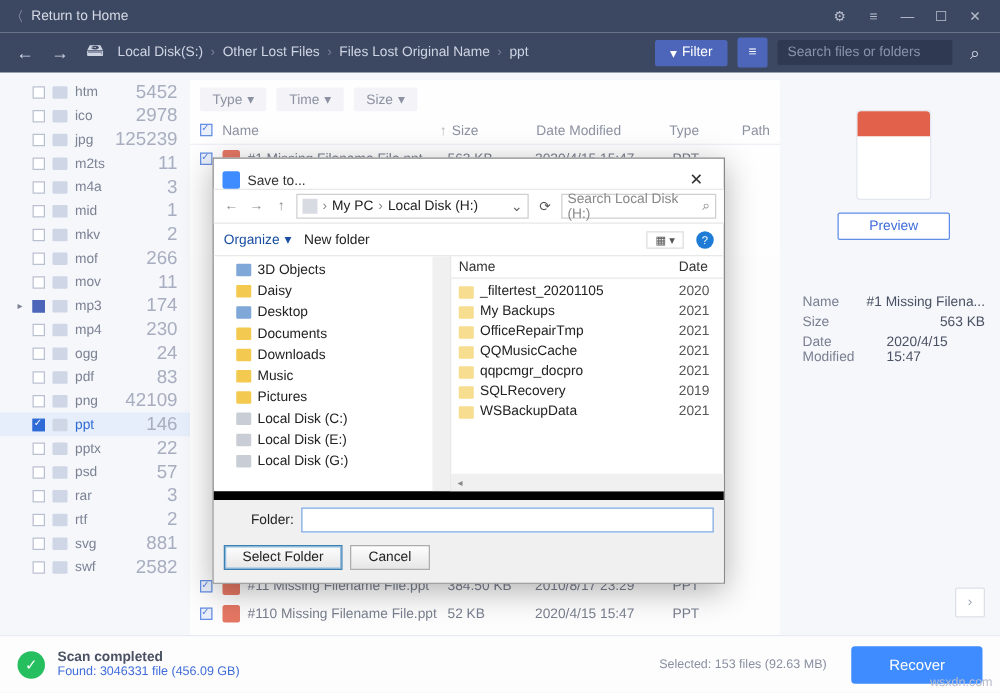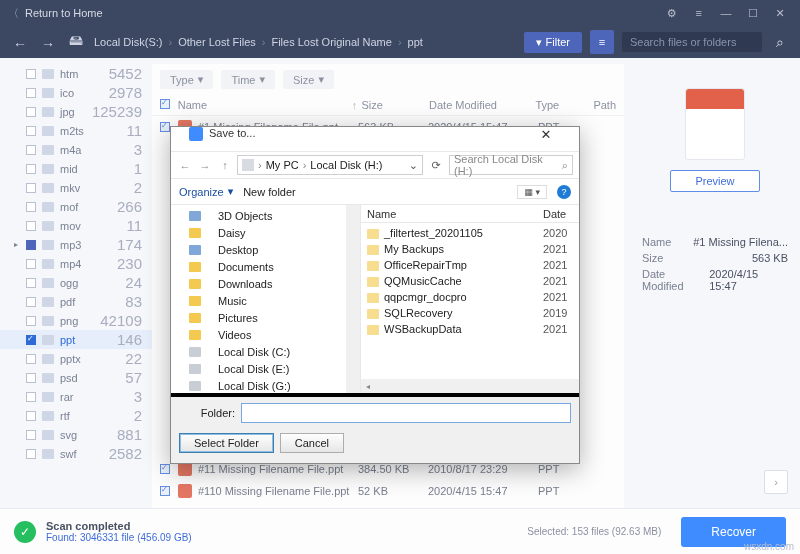--- a/index.html
+++ b/index.html
@@ -57,54 +57,54 @@
 .footer .ok{width:22px;height:22px;border-radius:50%;background:#26bf5f;display:flex;align-items:center;justify-content:center;color:#fff;font-size:12px}
 .footer .txt{flex:1}
 .footer .txt .t1{color:#4a5163;font-weight:600}
 .footer .txt .t2{color:#3e6cd8;font-size:10px}
 .footer .selected{color:#8a90a0;font-size:10px;margin-right:10px}
 .footer .recover{background:#3e8cff;color:#fff;padding:8px 30px;border-radius:3px;font-size:12px}
 .watermark{position:absolute;bottom:2px;right:6px;font-size:10px;color:#b8bdcb}
 
 
 .dialog{position:absolute;top:126px;left:170px;width:410px;background:#fff;border:1px solid #888;box-shadow:0 6px 24px rgba(0,0,0,.3);z-index:50}
-.dialog .dtitle{height:24px;display:flex;align-items:flex-start;padding:0 18px;font-size:11px;color:#333}
+.dialog .dtitle{height:24px;display:flex;align-items:flex-end;padding:0 7px;font-size:11px;color:#333}
 .dialog .dtitle .dicon{width:14px;height:14px;background:#3e8cff;margin-right:6px;border-radius:2px}
 .dialog .dtitle .dclose{margin-left:auto;width:30px;text-align:center;font-size:13px;color:#333}
 .dialog .dnav{height:28px;display:flex;align-items:center;padding:0 6px;gap:4px;border-top:1px solid #e8e8e8;border-bottom:1px solid #e8e8e8;background:#fff}
 .dialog .dnav .arr{color:#8a8a8a;width:16px;text-align:center}
 .dialog .dnav .path{flex:1;border:1px solid #cfcfcf;height:20px;display:flex;align-items:center;padding:0 4px;gap:4px;font-size:10px;color:#222;background:#fff}
 .dialog .dnav .path .pci{width:12px;height:12px;background:#d9dbe2}
 .dialog .dnav .path .psep{color:#888}
 .dialog .dnav .ref{width:18px;text-align:center;color:#555}
 .dialog .dnav .dsearch{width:124px;border:1px solid #cfcfcf;height:20px;padding:0 4px;color:#888;font-size:10px;display:flex;align-items:center;justify-content:space-between}
 .dialog .dtool{height:26px;display:flex;align-items:center;padding:0 8px;gap:10px;border-bottom:1px solid #e8e8e8}
 .dialog .dtool .org{color:#1a4ea1;display:flex;align-items:center;gap:4px}
 .dialog .dtool .nf{color:#222}
 .dialog .dtool .sp{flex:1}
 .dialog .dtool .view{color:#555;border:1px solid #ddd;padding:1px 6px;font-size:9px}
 .dialog .dtool .help{width:14px;height:14px;border-radius:50%;background:#1e7cd6;color:#fff;text-align:center;font-size:9px;line-height:14px}
 .dialog .dbody{display:flex;height:188px}
 .dialog .dtree{width:190px;border-right:1px solid #e8e8e8;overflow:hidden;padding:2px 0;position:relative}
-.dialog .dtree .ti{display:flex;align-items:center;height:17px;padding-left:18px;gap:17px;font-size:10px;color:#222}
+.dialog .dtree .ti{display:flex;align-items:center;height:17px;padding-left:18px;gap:5px;font-size:10px;color:#222}
 .dialog .dtree .ti .tic{width:12px;height:10px;background:#f4c94f;border-radius:1px;flex-shrink:0}
 .dialog .dtree .ti .tic.pc{background:#7fa7d8}
 .dialog .dtree .ti .tic.drv{background:#c9cdd6}
 .dialog .dtree .vscroll{position:absolute;right:0;top:0;bottom:0;width:14px;background:#f0f0f0}
 .dialog .dlist{flex:1;display:flex;flex-direction:column}
 .dialog .dlist .dlh{display:flex;height:18px;align-items:center;border-bottom:1px solid #e8e8e8;font-size:10px;color:#333;padding-left:6px}
 .dialog .dlist .dlh .n{flex:1}
 .dialog .dlist .dlh .d{width:36px}
 .dialog .dlist .dlr{display:flex;align-items:flex-end;height:16px;padding-left:6px;font-size:10px;color:#222}
 .dialog .dlist .dlr .fic{width:12px;height:10px;background:#f7dd8f;margin-right:5px;border-radius:1px}
 .dialog .dlist .dlr .n{flex:1}
 .dialog .dlist .dlr .d{width:36px;color:#555}
 .dialog .dlist .hscroll{margin-top:auto;height:14px;background:#f0f0f0;display:flex;align-items:center}
 .dialog .dlist .hscroll .lt{width:14px;text-align:center;color:#888;font-size:8px}
-.dialog .dfoot{padding:6px 8px 10px;border-top:4px solid #000000;background:#f0f0f0}
+.dialog .dfoot{padding:6px 8px 10px;border-top:7px solid #000000;background:#f0f0f0}
 .dialog .dfoot .frow{display:flex;align-items:center;gap:6px}
 .dialog .dfoot .flabel{width:56px;text-align:right;color:#222}
 .dialog .dfoot .finput{flex:1;border:1px solid #7aa7e0;height:20px;background:#fff}
 .dialog .dfoot .btns{display:flex;justify-content:flex-start;gap:6px;margin-top:10px}
 .dialog .dfoot .btn{border:1px solid #adadad;background:linear-gradient(#fefefe,#e6e6e6);padding:3px 14px;font-size:11px;color:#222}
 .dialog .dfoot .btn.primary{border:1px solid #3c7fb1;box-shadow:0 0 0 1px #8fbde2 inset}
 .pagenav{position:absolute;right:12px;bottom:60px;width:24px;height:24px;border:1px solid #dcdfe8;background:#fff;color:#9aa1b3;display:flex;align-items:center;justify-content:center;border-radius:2px}
 </style>
 </head>
 <body>
@@ -421,24 +421,20 @@
         </div>
         <div class="ti">
           <span class="tic "></span>
           <span>Music</span>
         </div>
         <div class="ti">
           <span class="tic "></span>
           <span>Pictures</span>
         </div>
         <div class="ti">
-          <span class="tic "></span>
-          <span>Videos</span>
-        </div>
-        <div class="ti">
           <span class="tic drv"></span>
           <span>Local Disk (C:)</span>
         </div>
         <div class="ti">
           <span class="tic drv"></span>
           <span>Local Disk (E:)</span>
         </div>
         <div class="ti">
           <span class="tic drv"></span>
           <span>Local Disk (G:)</span>

